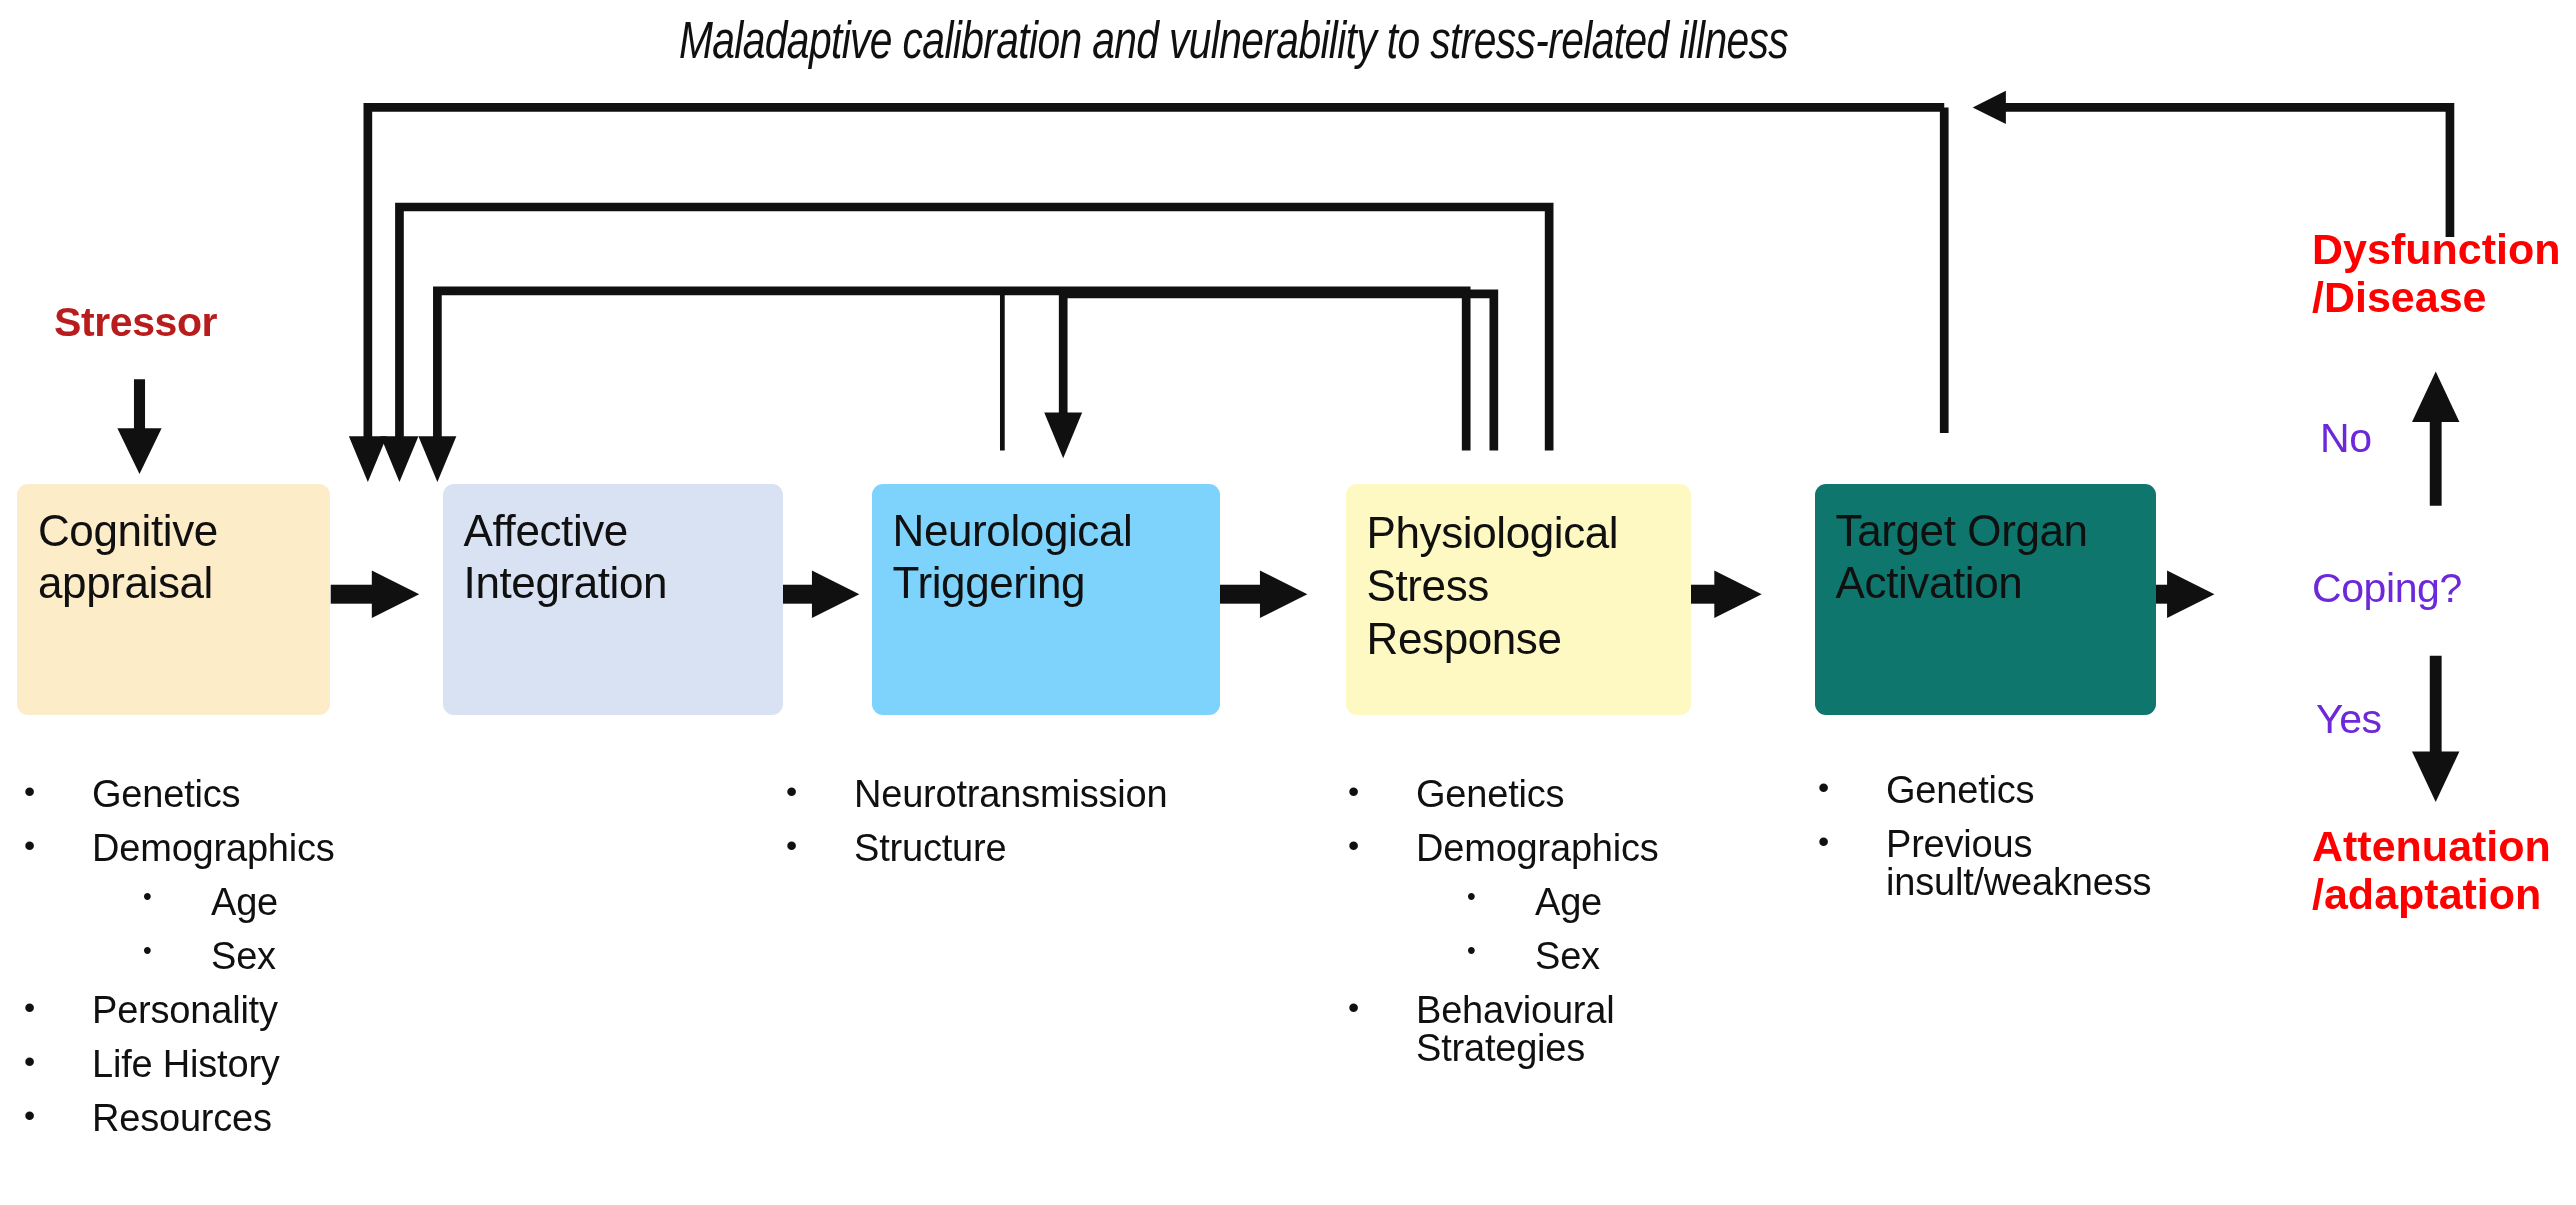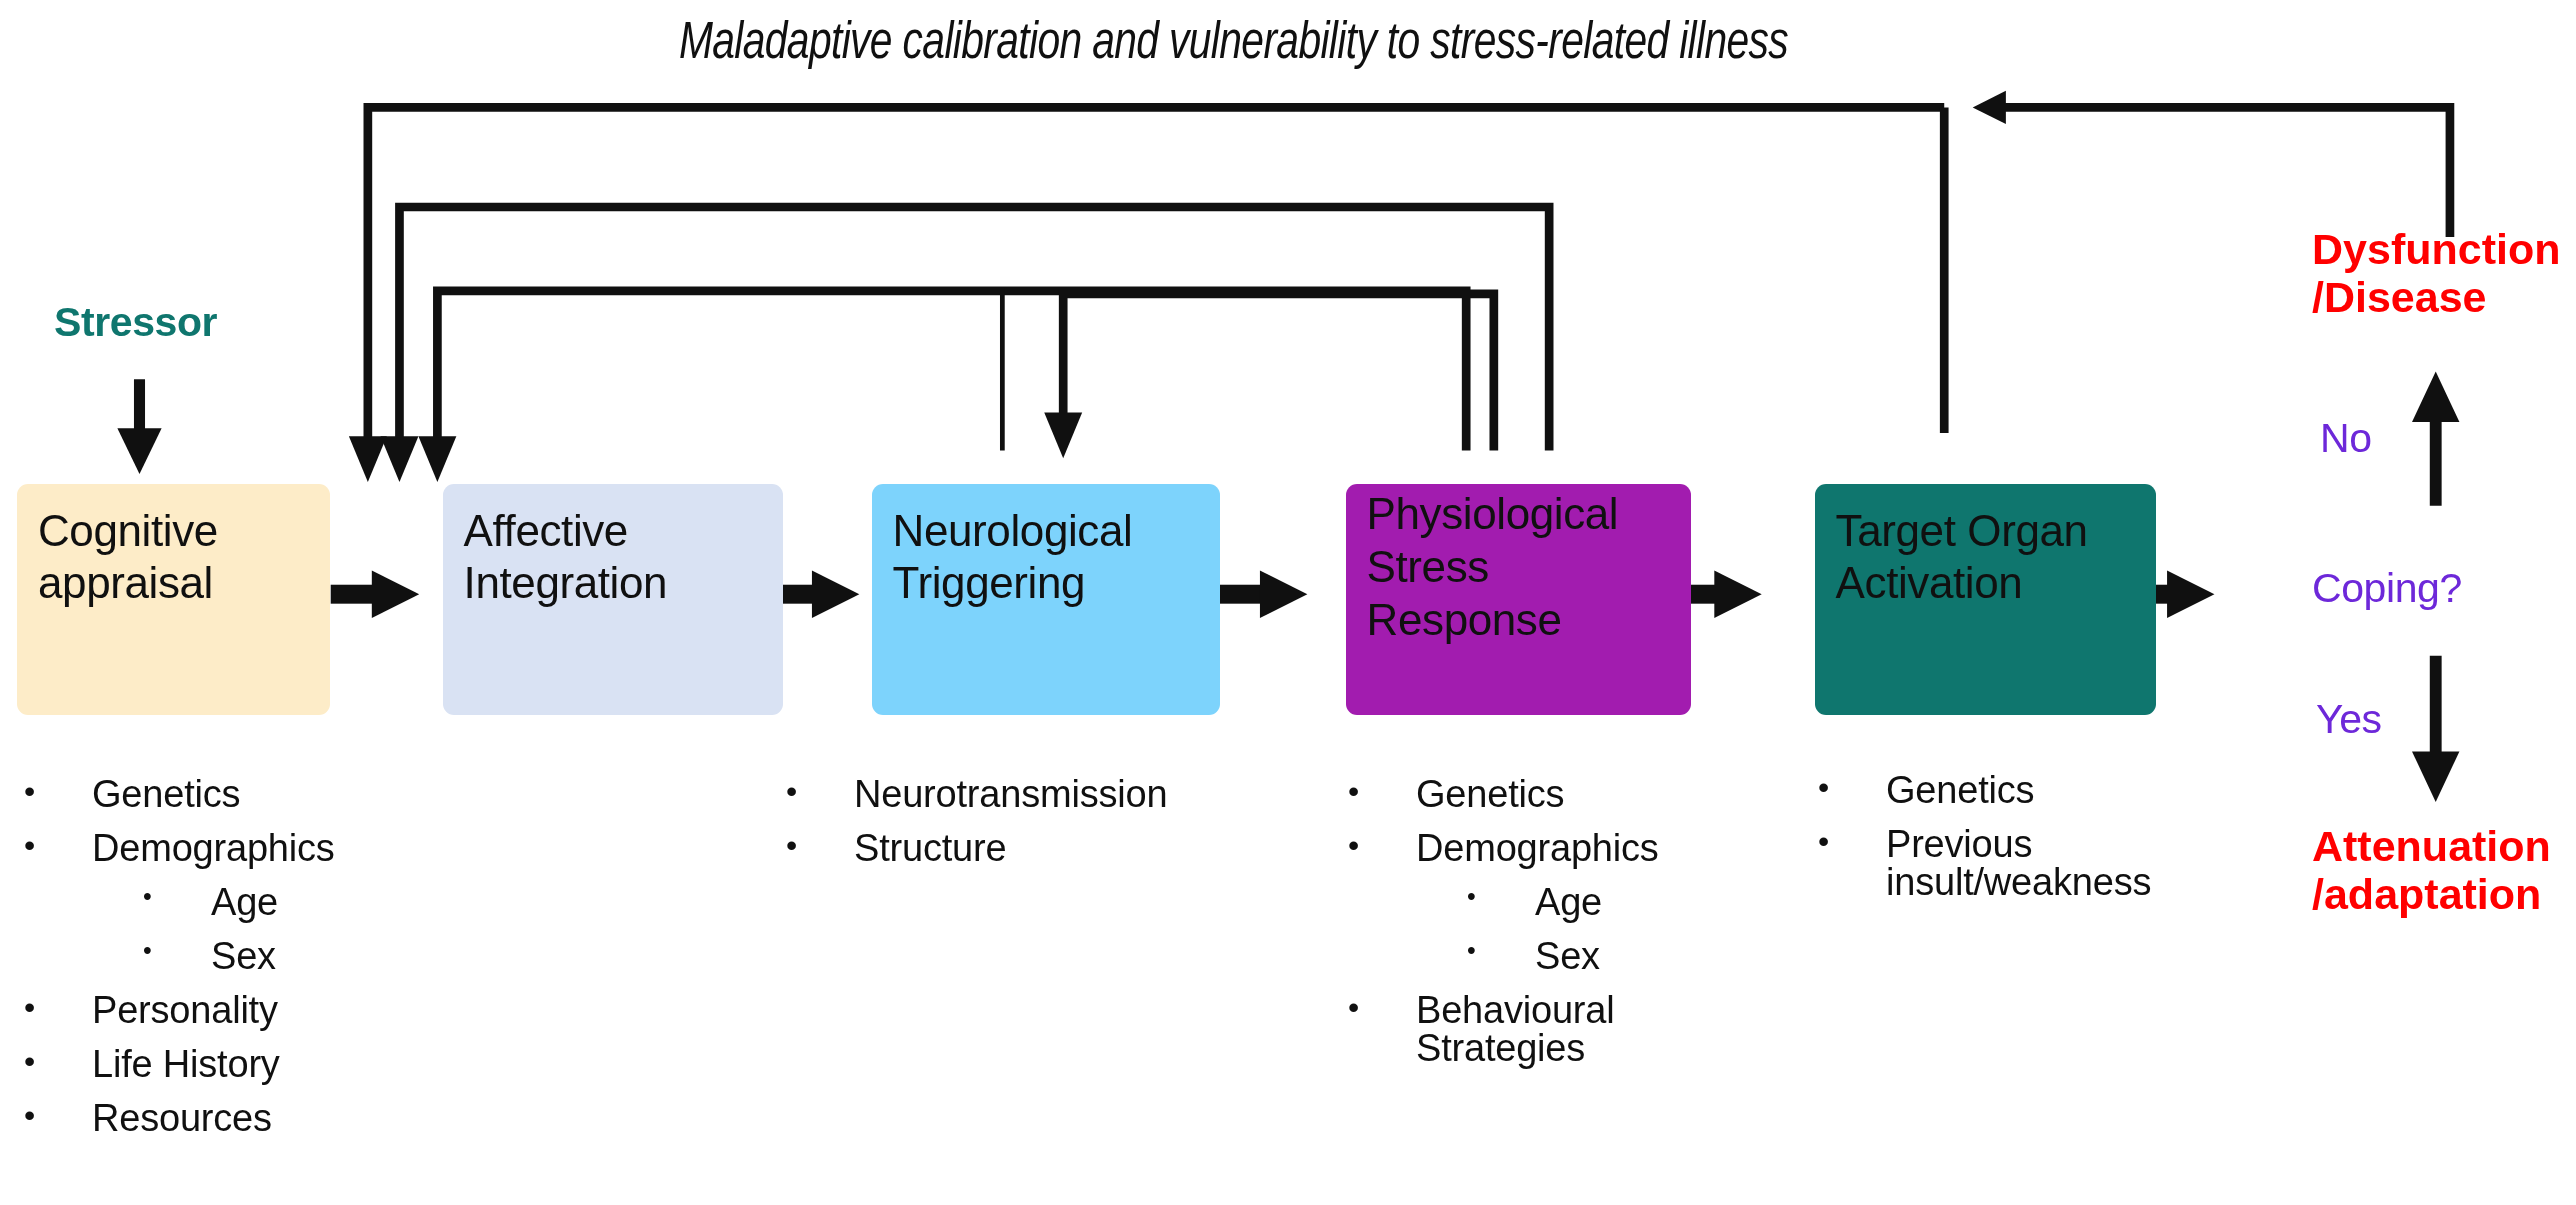--- a/index.html
+++ b/index.html
@@ -21,21 +21,21 @@
   .node{
     position:absolute;border-radius:11px;
     display:block;box-sizing:border-box;
     padding:20.6px 17.4px 0 20.6px;
     font-size:44px;line-height:1.20;color:#101010;
     letter-spacing:-0.4px;
   }
   .node .ln{display:block;white-space:nowrap;}
 
   
-  .red{color:#0f766e;font-weight:bold;font-size:41px;line-height:1.12;letter-spacing:-0.4px;}
+  .red{color:#b91c1c;font-weight:bold;font-size:41px;line-height:1.12;letter-spacing:-0.4px;}
   .redbig{color:#FF0000;font-weight:bold;font-size:43px;line-height:1.12;}
 
   
   .plain{color:#6d28d9;font-size:41px;letter-spacing:-0.4px;white-space:nowrap;}
 
   
   .blist{position:absolute;font-size:38px;color:#101010;line-height:1.00;letter-spacing:-0.2px;}
   .brow{display:flex;align-items:flex-start;margin-bottom:16px;}
   .bdot{flex:0 0 auto;font-size:32px;line-height:1.05;}
   .btxt{flex:1 1 auto;white-space:pre-line;}
@@ -138,21 +138,21 @@
   <div class="node abs" style="left:443px; top:484px; width:340px; height:231px; background:#D9E2F3;">
     <span class="ln">Affective</span>
     <span class="ln">Integration</span>
   </div>
 
   <div class="node abs" style="left:872px; top:484px; width:348px; height:231px; background:#7dd3fc;">
     <span class="ln">Neurological</span>
     <span class="ln">Triggering</span>
   </div>
 
-  <div class="node abs" style="left:1346px; top:484px; width:345px; height:231px; background:#a21caf; padding-top:4px;">
+  <div class="node abs" style="left:1346px; top:484px; width:345px; height:231px; background:#fef9c3; padding-top:23px;">
     <span class="ln">Physiological</span>
     <span class="ln">Stress</span>
     <span class="ln">Response</span>
   </div>
 
   <div class="node abs" style="left:1815px; top:484px; width:341px; height:231px; background:#0f766e;">
     <span class="ln">Target Organ</span>
     <span class="ln">Activation</span>
   </div>
 

